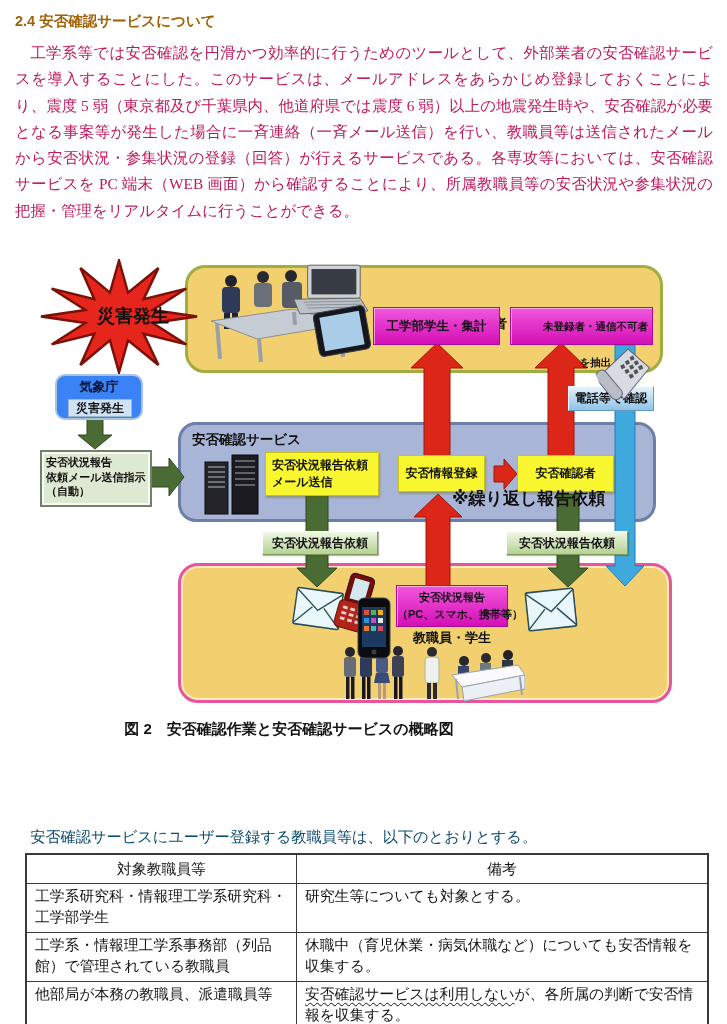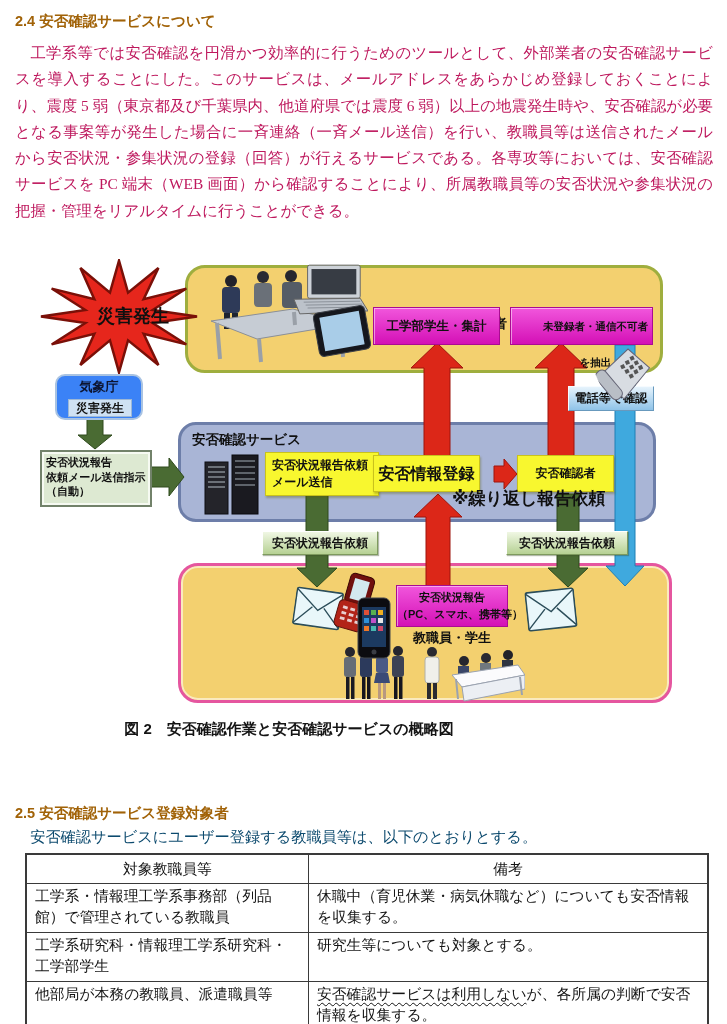--- a/index.html
+++ b/index.html
@@ -37,21 +37,21 @@
   .jma{left:55px;top:119px;width:88px;height:46px;background:#3b82f6;border:2px solid #a9c3e2;border-radius:10px;}
   .jma-title{width:100%;text-align:center;font-size:13px;padding-top:2px;color:#0c1430;}
   .jma-inner{position:absolute;left:11px;top:23px;width:64px;height:18px;background:#cfe1f3;
              border:1px solid #9db8d6;font-size:12px;line-height:16px;text-align:center;font-weight:bold;}
   .autobox{left:40px;top:195px;width:112px;height:57px;background:#dde9d2;border:2px solid #72826a;
            box-shadow:inset 0 0 0 2px #f6faf2;text-align:left;padding:3px 4px;
            font-size:11px;line-height:1.32;}
   .icon{position:absolute;z-index:3;}
   table.reg{position:absolute;top:853px;left:25px;width:684px;border-collapse:collapse;
             border:2.5px solid #3a3a3a;font-size:14.8px;line-height:20.5px;}
-  table.reg th{border:1.5px solid #3a3a3a;font-weight:normal;text-align:center;padding:2px 18px;height:24px;}
+  table.reg th{border:1.5px solid #3a3a3a;font-weight:normal;text-align:center;padding:2px 12px;height:24px;}
   table.reg td{border:1.5px solid #3a3a3a;vertical-align:top;text-align:left;padding:2px 8px 5px 8px;}
   td.c1,th.c1{width:245px;}
   .wavy{text-decoration:underline;text-decoration-style:wavy;text-decoration-thickness:1px;text-underline-offset:3px;}
 </style>
 </head>
 <body>
 
 <div class="page">
 
   <h2 class="sec" style="top:12px;">2.4 安否確認サービスについて</h2>
@@ -142,21 +142,21 @@
 
     <svg class="icon" style="left:202px;top:197px;" width="58" height="64" viewBox="0 0 58 64">
       <rect x="3" y="10" width="23" height="52" fill="#24242a" stroke="#0c0c10"></rect>
       <path d="M6,15h17 M6,20h17 M6,25h17 M6,30h17 M6,35h17" stroke="#848a92" stroke-width="1.5" fill="none"></path>
       <rect x="30" y="3" width="26" height="59" fill="#1a1a20" stroke="#08080c"></rect>
       <path d="M33,9h20 M33,15h20 M33,21h20 M33,27h20 M33,33h20" stroke="#767c84" stroke-width="1.5" fill="none"></path>
     </svg>
 
     <div class="node yellowbox dg-label pre" style="left:265px;top:197px;width:114px;height:44px;font-size:12px;line-height:1.4;text-align:left;padding:4px 6px;">安否状況報告依頼
 メール送信</div>
-    <div class="node yellowbox dg-label" style="left:373px;top:200px;width:107px;height:37px;font-size:16px;line-height:35px;">安否情報登録</div>
+    <div class="node yellowbox dg-label" style="left:398px;top:200px;width:87px;height:37px;font-size:12px;line-height:35px;">安否情報登録</div>
     <div class="node yellowbox dg-label" style="left:517px;top:200px;width:97px;height:37px;font-size:12px;line-height:35px;">安否確認者</div>
     <div class="dg-label" style="left:452px;top:232px;font-size:17px;">※繰り返し報告依頼</div>
 
     <div class="node greenlabel dg-label" style="left:262px;top:276px;width:116px;height:24px;font-size:12px;line-height:22px;">安否状況報告依頼</div>
     <div class="node greenlabel dg-label" style="left:506px;top:276px;width:122px;height:24px;font-size:12px;line-height:22px;">安否状況報告依頼</div>
 
     <svg class="icon" style="left:294px;top:334px;transform:rotate(8deg);" width="48" height="39" viewBox="0 0 50 40">
       <rect x="1" y="1" width="48" height="38" rx="2" fill="#e9f7fa" stroke="#2c4e5a" stroke-width="1.6"></rect>
       <path d="M1,2 L25,22 L49,2 M1,38 L19,19 M49,38 L31,19" fill="none" stroke="#2c4e5a" stroke-width="1.4"></path>
     </svg>
@@ -235,39 +235,38 @@
     </svg>
 
     <svg class="icon" style="left:526px;top:334px;transform:rotate(-6deg);" width="50" height="41" viewBox="0 0 50 40">
       <rect x="1" y="1" width="48" height="38" rx="2" fill="#e9f7fa" stroke="#2c4e5a" stroke-width="1.6"></rect>
       <path d="M1,2 L25,22 L49,2 M1,38 L19,19 M49,38 L31,19" fill="none" stroke="#2c4e5a" stroke-width="1.4"></path>
     </svg>
   </div>
 
   <div class="caption">図 2　安否確認作業と安否確認サービスの概略図</div>
 
-  <h2 class="sec" style="top:804px;">2.5 安否確認サービス登録対象者</h2>
   <p class="intro" style="top:827px;">安否確認サービスにユーザー登録する教職員等は、以下のとおりとする。</p>
 
   <table class="reg">
     <thead>
       <tr>
         <th class="c1">対象教職員等</th>
         <th>備考</th>
       </tr>
     </thead>
     <tbody>
       <tr>
+        <td class="c1">工学系研究科・情報理工学系研究科・工学部学生</td>
+        <td>研究生等についても対象とする。</td>
+      </tr>
+      <tr>
         <td class="c1">工学系・情報理工学系事務部（列品館）で管理されている教職員</td>
         <td>休職中（育児休業・病気休職など）についても安否情報を収集する。</td>
       </tr>
       <tr>
-        <td class="c1">工学系研究科・情報理工学系研究科・工学部学生</td>
-        <td>研究生等についても対象とする。</td>
-      </tr>
-      <tr>
         <td class="c1">他部局が本務の教職員、派遣職員等</td>
         <td><span class="wavy">安否確認サービスは利用しない</span><span>が、各所属の判断で安否情報を収集する。</span></td>
       </tr>
     </tbody>
   </table>
 
 </div>
 
 </body></html>

